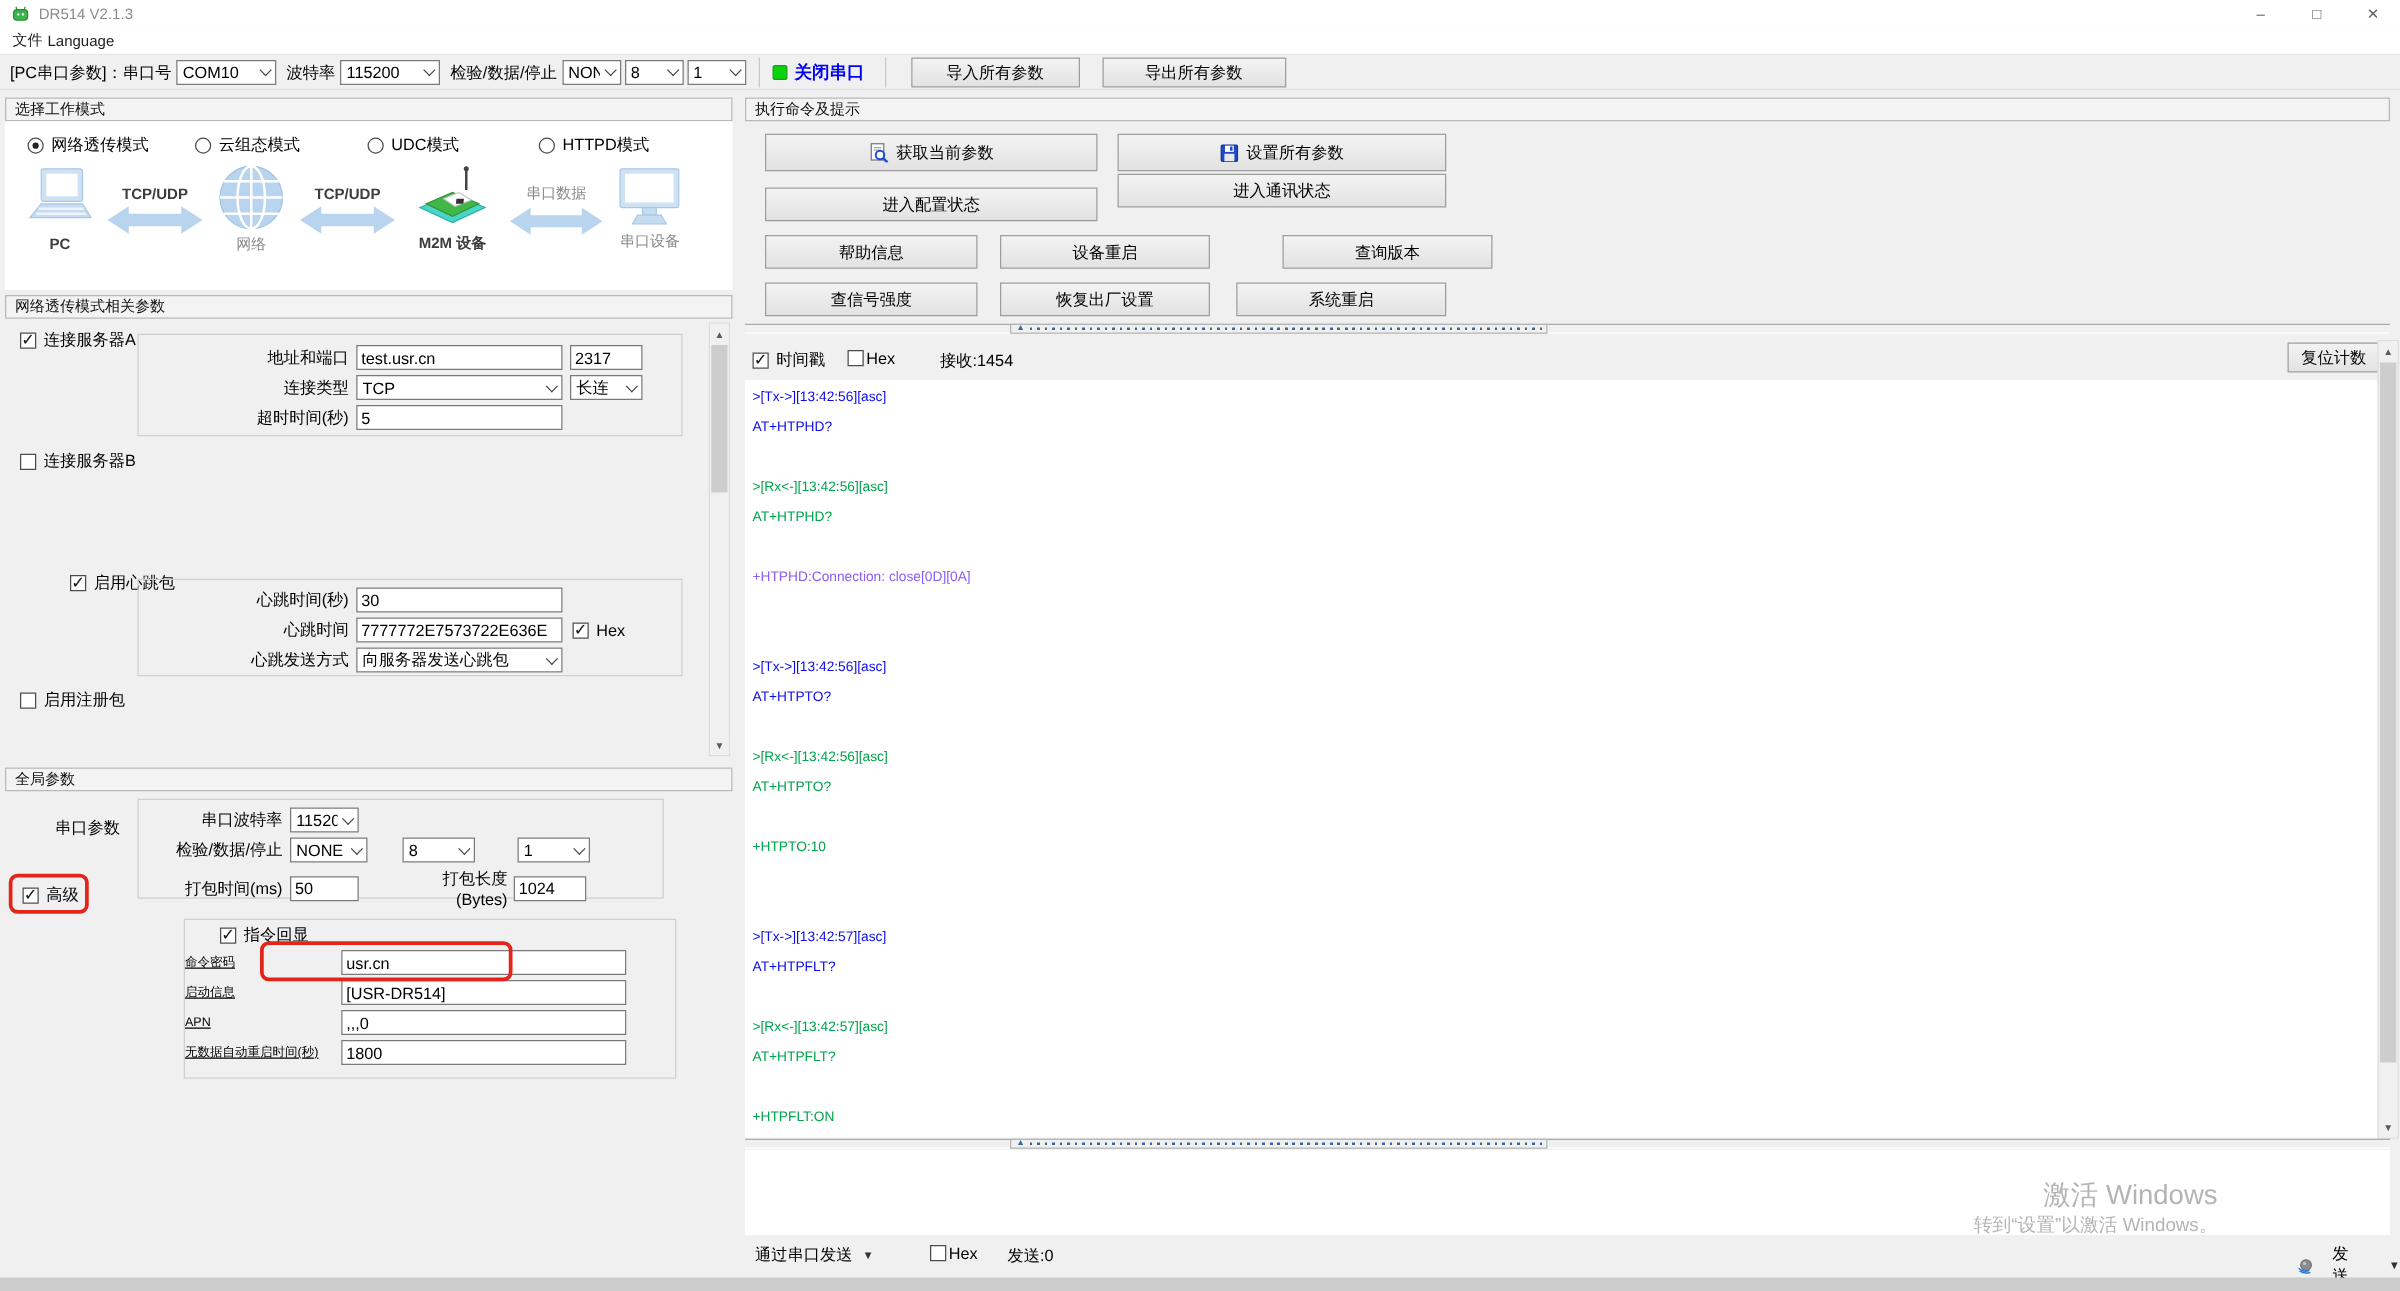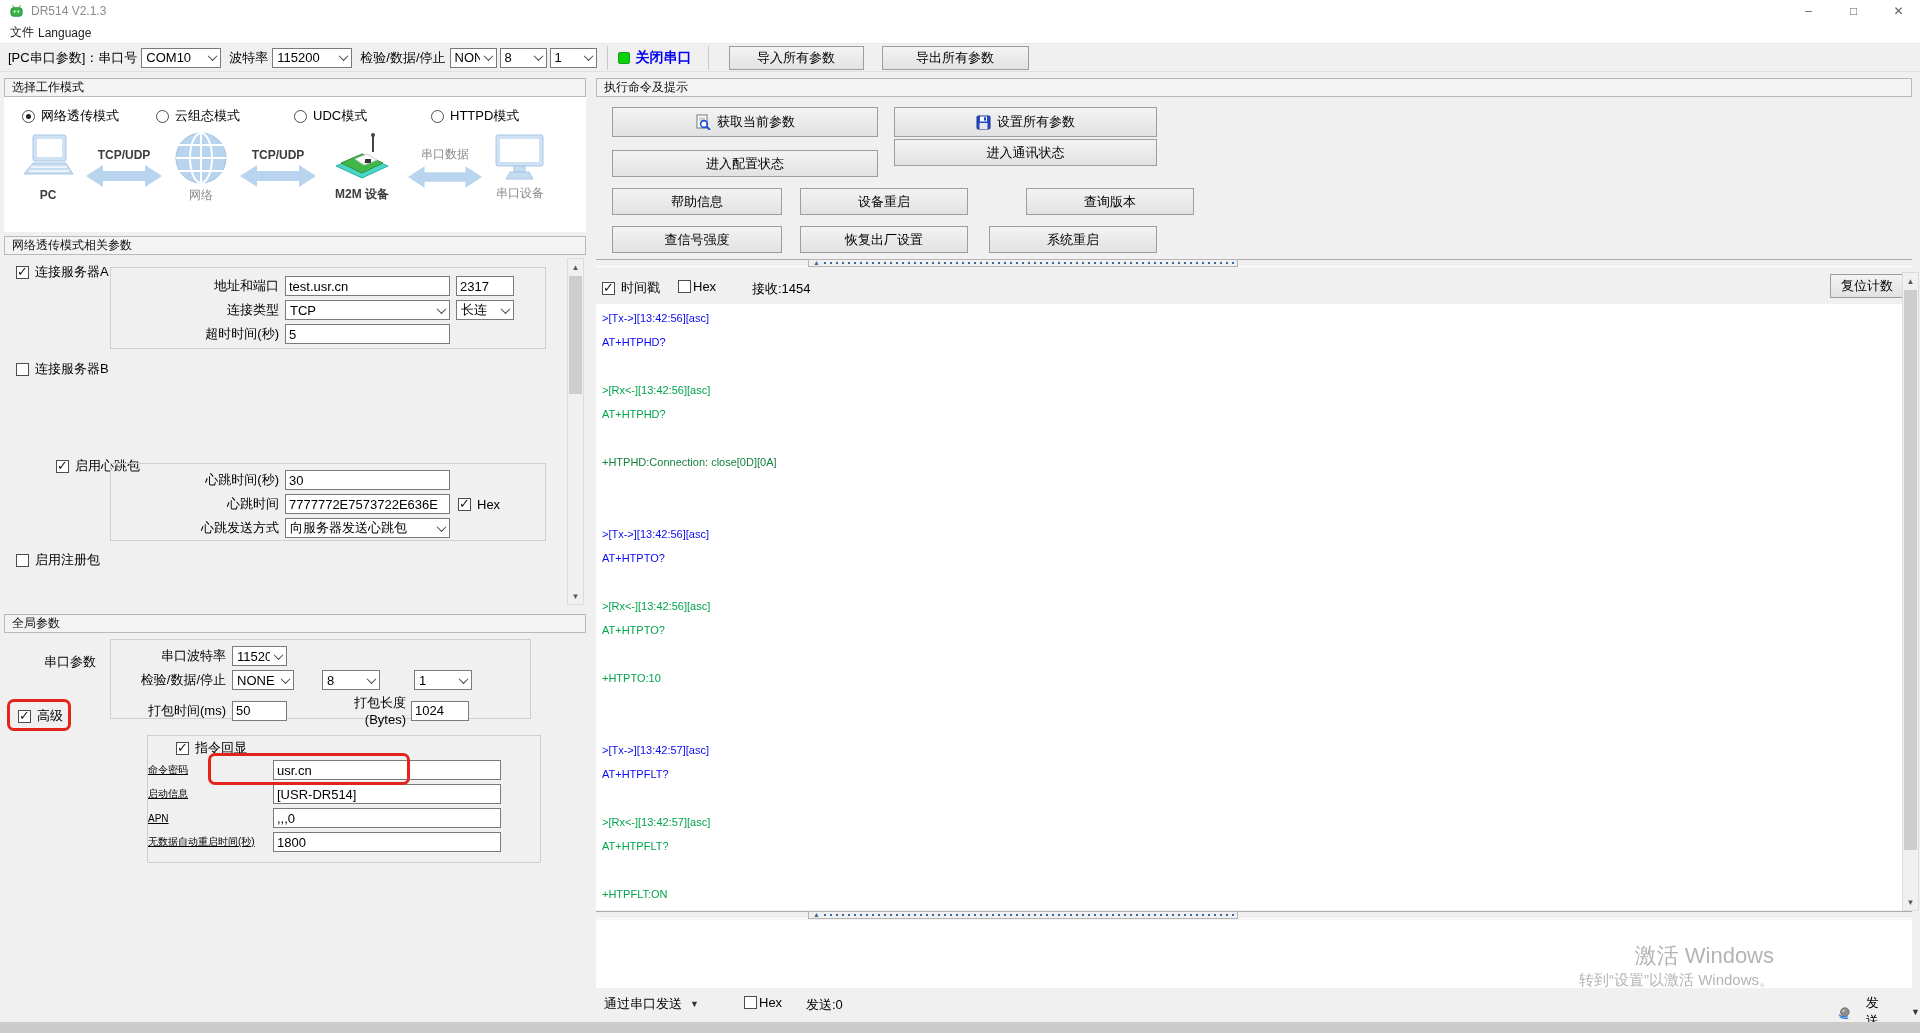--- a/index.html
+++ b/index.html
@@ -388,21 +388,21 @@
 <span style="position:absolute;left:752px;top:280px;">接收:1454</span>
 <button class="btn" style="position:absolute;left:1830px;top:274px;width:74px;height:24px;">复位计数</button>
 
 <div class="log-body">
     <div class="log-line" style="color: rgb(11, 11, 238);">&gt;[Tx-&gt;][13:42:56][asc]</div>
     <div class="log-line" style="color: rgb(11, 11, 238);">AT+HTPHD?</div>
     <div class="log-line"> </div>
     <div class="log-line" style="color: rgb(0, 164, 76);">&gt;[Rx&lt;-][13:42:56][asc]</div>
     <div class="log-line" style="color: rgb(0, 164, 76);">AT+HTPHD?</div>
     <div class="log-line"> </div>
-    <div class="log-line" style="color: #15803d;">+HTPHD:Connection: close[0D][0A]</div>
+    <div class="log-line" style="color: #8b5cf6;">+HTPHD:Connection: close[0D][0A]</div>
     <div class="log-line"> </div>
     <div class="log-line"> </div>
     <div class="log-line" style="color: rgb(11, 11, 238);">&gt;[Tx-&gt;][13:42:56][asc]</div>
     <div class="log-line" style="color: rgb(11, 11, 238);">AT+HTPTO?</div>
     <div class="log-line"> </div>
     <div class="log-line" style="color: rgb(0, 164, 76);">&gt;[Rx&lt;-][13:42:56][asc]</div>
     <div class="log-line" style="color: rgb(0, 164, 76);">AT+HTPTO?</div>
     <div class="log-line"> </div>
     <div class="log-line" style="color: rgb(0, 164, 76);">+HTPTO:10</div>
     <div class="log-line"> </div>

